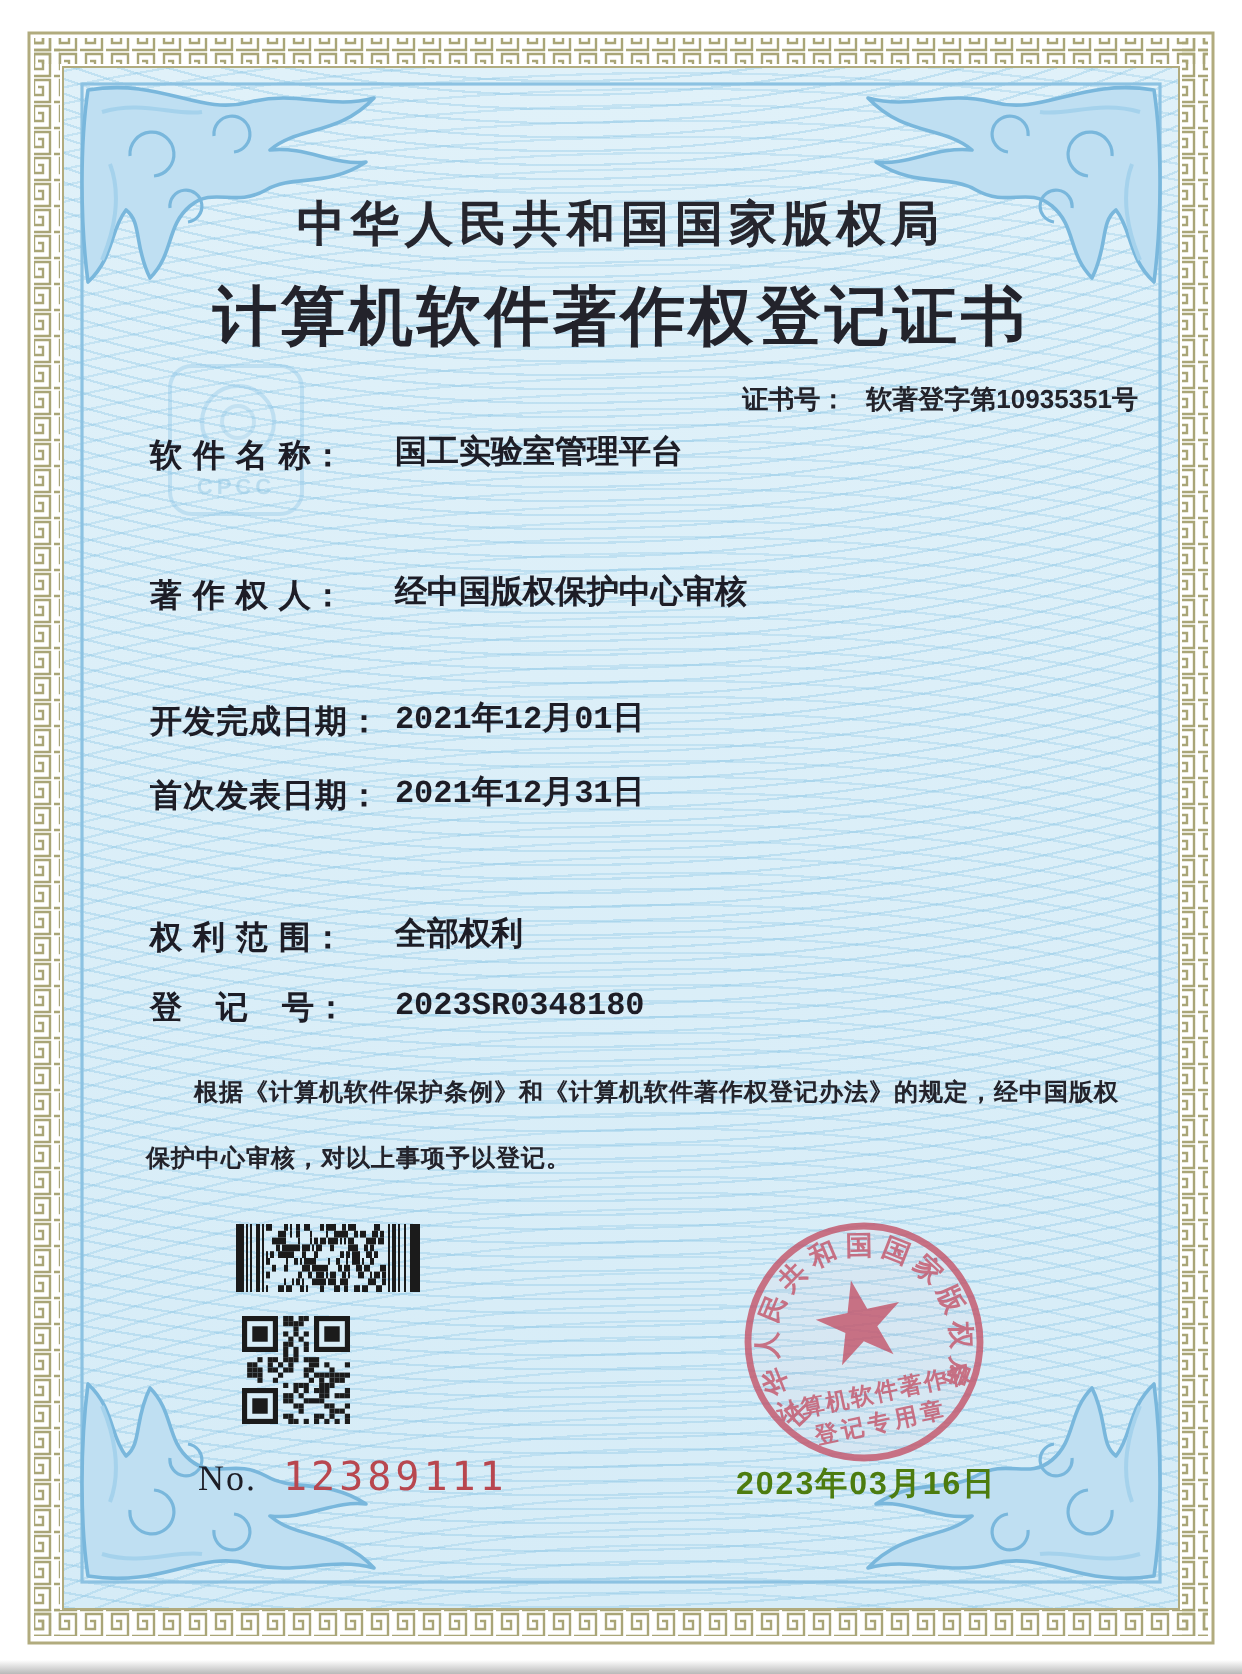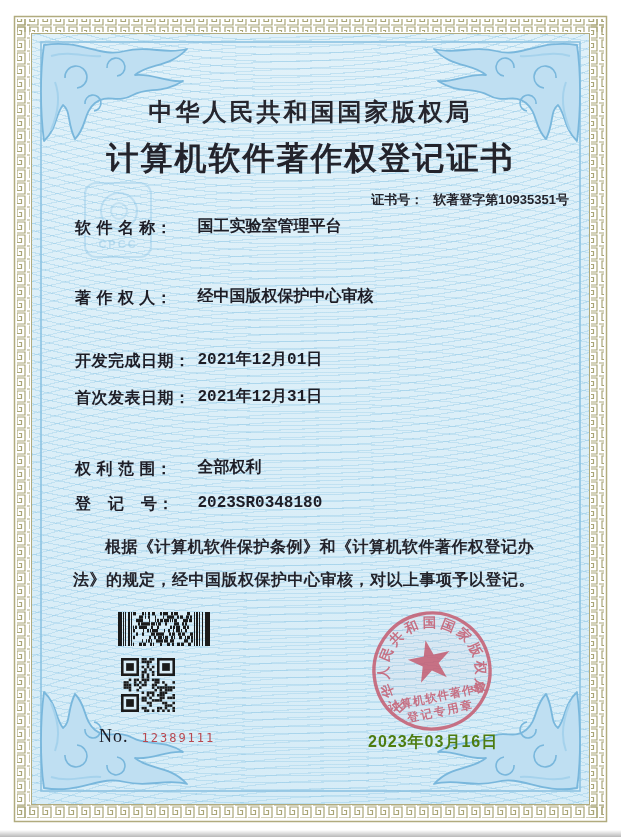--- a/index.html
+++ b/index.html
@@ -33,26 +33,26 @@
     right:52px;top:191px;font-size:13px;font-weight:bold;
     font-family:"Liberation Sans", sans-serif;color:#23232b;
   }
   .cert-no .gap{display:inline-block;width:10px;}
   .field{position:absolute;left:75px;font-family:"Liberation Sans", sans-serif;
     font-size:16px;font-weight:bold;color:#1d1d26;white-space:nowrap;}
   .field .lbl{display:inline-block;width:118px;letter-spacing:.5px;}
   .field .val{display:inline-block;vertical-align:top;line-height:19px;font-family:Liberation Mono, monospace;}
   .statement{
     left:73px;top:530px;width:492px;font-family:"Liberation Sans", sans-serif;
-    font-size:16px;font-weight:600;line-height:33px;color:#23232b;
+    font-size:12px;font-weight:600;line-height:33px;color:#23232b;
     text-indent:2em;letter-spacing:.5px;word-break:break-all;
   }
   .serial{left:99px;top:726px;font-size:18px;color:#1d1d26;}
   .serial .no{font-family:"Liberation Serif", serif;letter-spacing:1px;}
-  .serial .num{font-family:"DejaVu Sans Mono", monospace;font-size:12px;
+  .serial .num{font-family:"DejaVu Sans Mono", monospace;font-size:20px;
     letter-spacing:2px;margin-left:13px;}
   .codes{position:absolute;}
   .watermark{
     position:absolute;left:84px;top:182px;width:64px;height:72px;
     border:2px solid rgba(130,190,225,.38);border-radius:12px;opacity:.9;
   }
   .wm-ring{position:absolute;left:14px;top:8px;width:34px;height:34px;
     border:2px solid rgba(130,190,225,.38);border-radius:50%;}
   .wm-ring::after{content:"";position:absolute;left:8px;top:8px;width:14px;height:14px;
     border:2px solid rgba(130,190,225,.32);border-radius:50%;}

